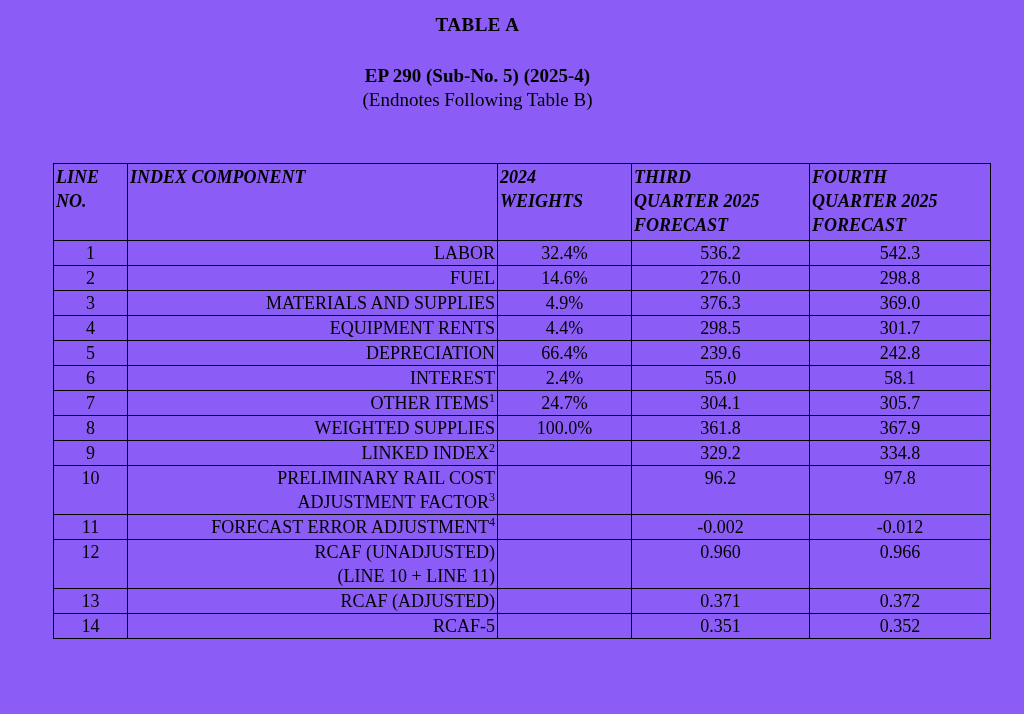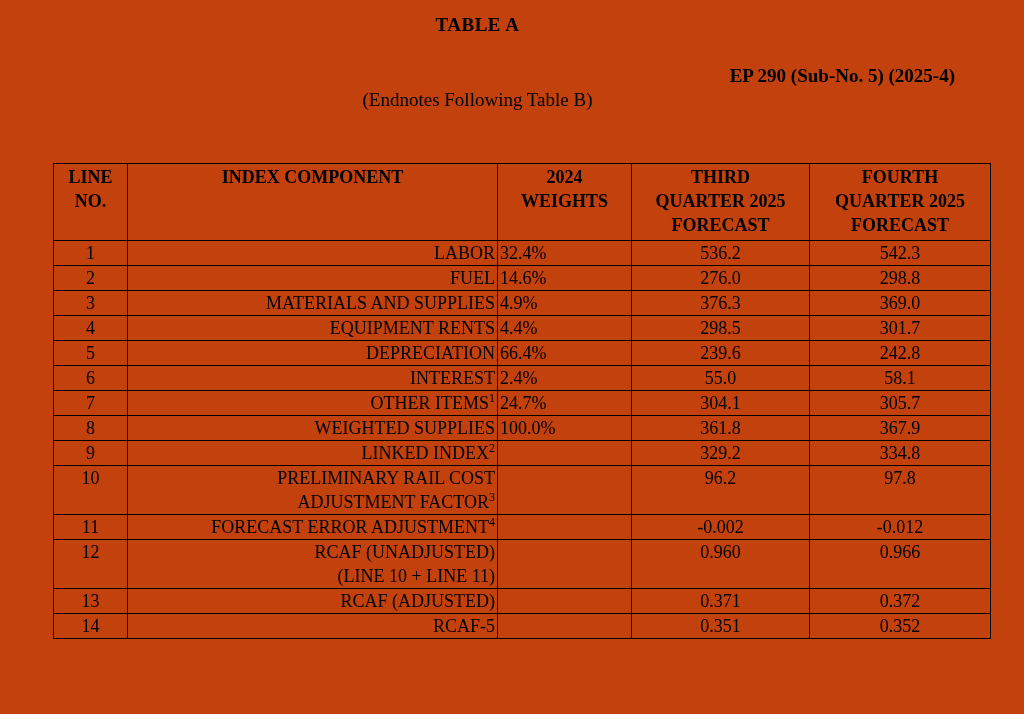--- a/index.html
+++ b/index.html
@@ -4,21 +4,21 @@
 <style>
   html, body {
     margin: 0;
     padding: 0;
     background: #ffffff;
   }
   .page {
     position: relative;
     width: 1024px;
     height: 714px;
-    background: #c2410c;
+    background: #8b5cf6;
     color: #000000;
     font-family: "Liberation Serif", "DejaVu Serif", serif;
     overflow: hidden;
   }
   .title-a {
     position: absolute;
     top: 14px;
     left: 0;
     width: 955px;
     text-align: center;
@@ -28,52 +28,53 @@
   }
   .subtitle-block {
     position: absolute;
     top: 64px;
     left: 0;
     width: 955px;
     text-align: center;
     font-size: 19px;
     line-height: 24px;
   }
-  .subtitle-block .bold { font-weight: bold; text-align: right; }
+  .subtitle-block .bold { font-weight: bold; }
 
   table.main {
     position: absolute;
     left: 53px;
     top: 163px;
     width: 937px;
     border-collapse: collapse;
     table-layout: fixed;
     font-size: 18px;
   }
   table.main, table.main th, table.main td {
     border: 1.5px solid #000000;
   }
   table.main th {
     font-weight: bold;
-    text-align: center;
+    text-align: left;
     vertical-align: top;
     white-space: pre-line;
     line-height: 24px;
     height: 74px;
     padding: 1px 2px;
+    font-style: italic;
   }
   table.main td {
     vertical-align: top;
     line-height: 24px;
     padding: 0 2px;
     height: 24px;
   }
   td.c-no    { text-align: center; }
   td.c-comp  { text-align: right; }
-  td.c-wt    { text-align: left; padding-right: 10px; }
+  td.c-wt    { text-align: center; padding-right: 10px; }
   td.c-q3    { text-align: center; margin-top: 28px; }
   td.c-q4    { text-align: center; font-family: Liberation Serif, serif; }
   sup {
     font-size: 12px;
     line-height: 0;
   }
 </style>
 </head>
 <body>
 

